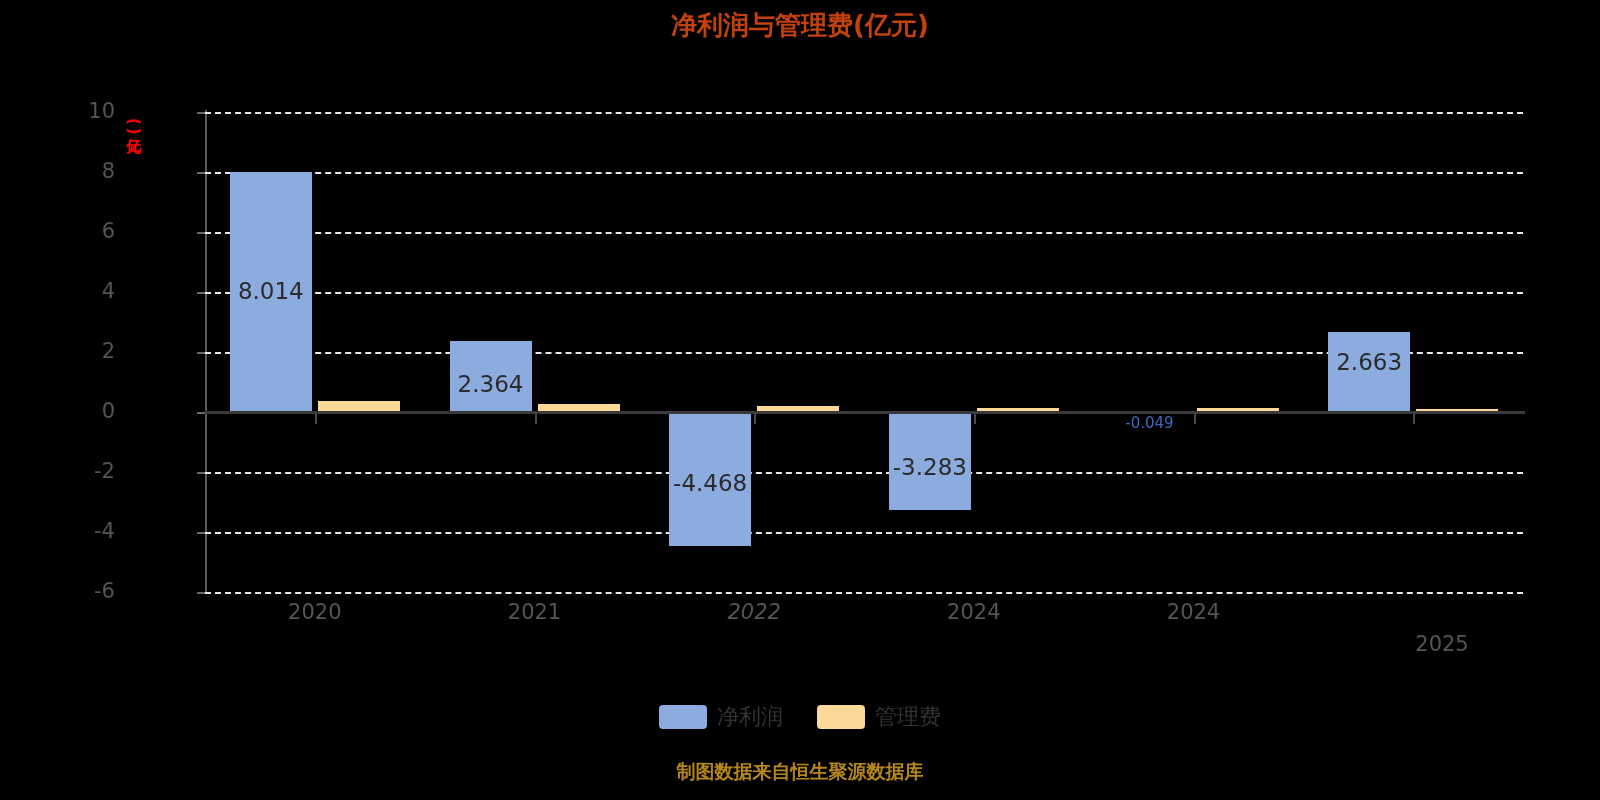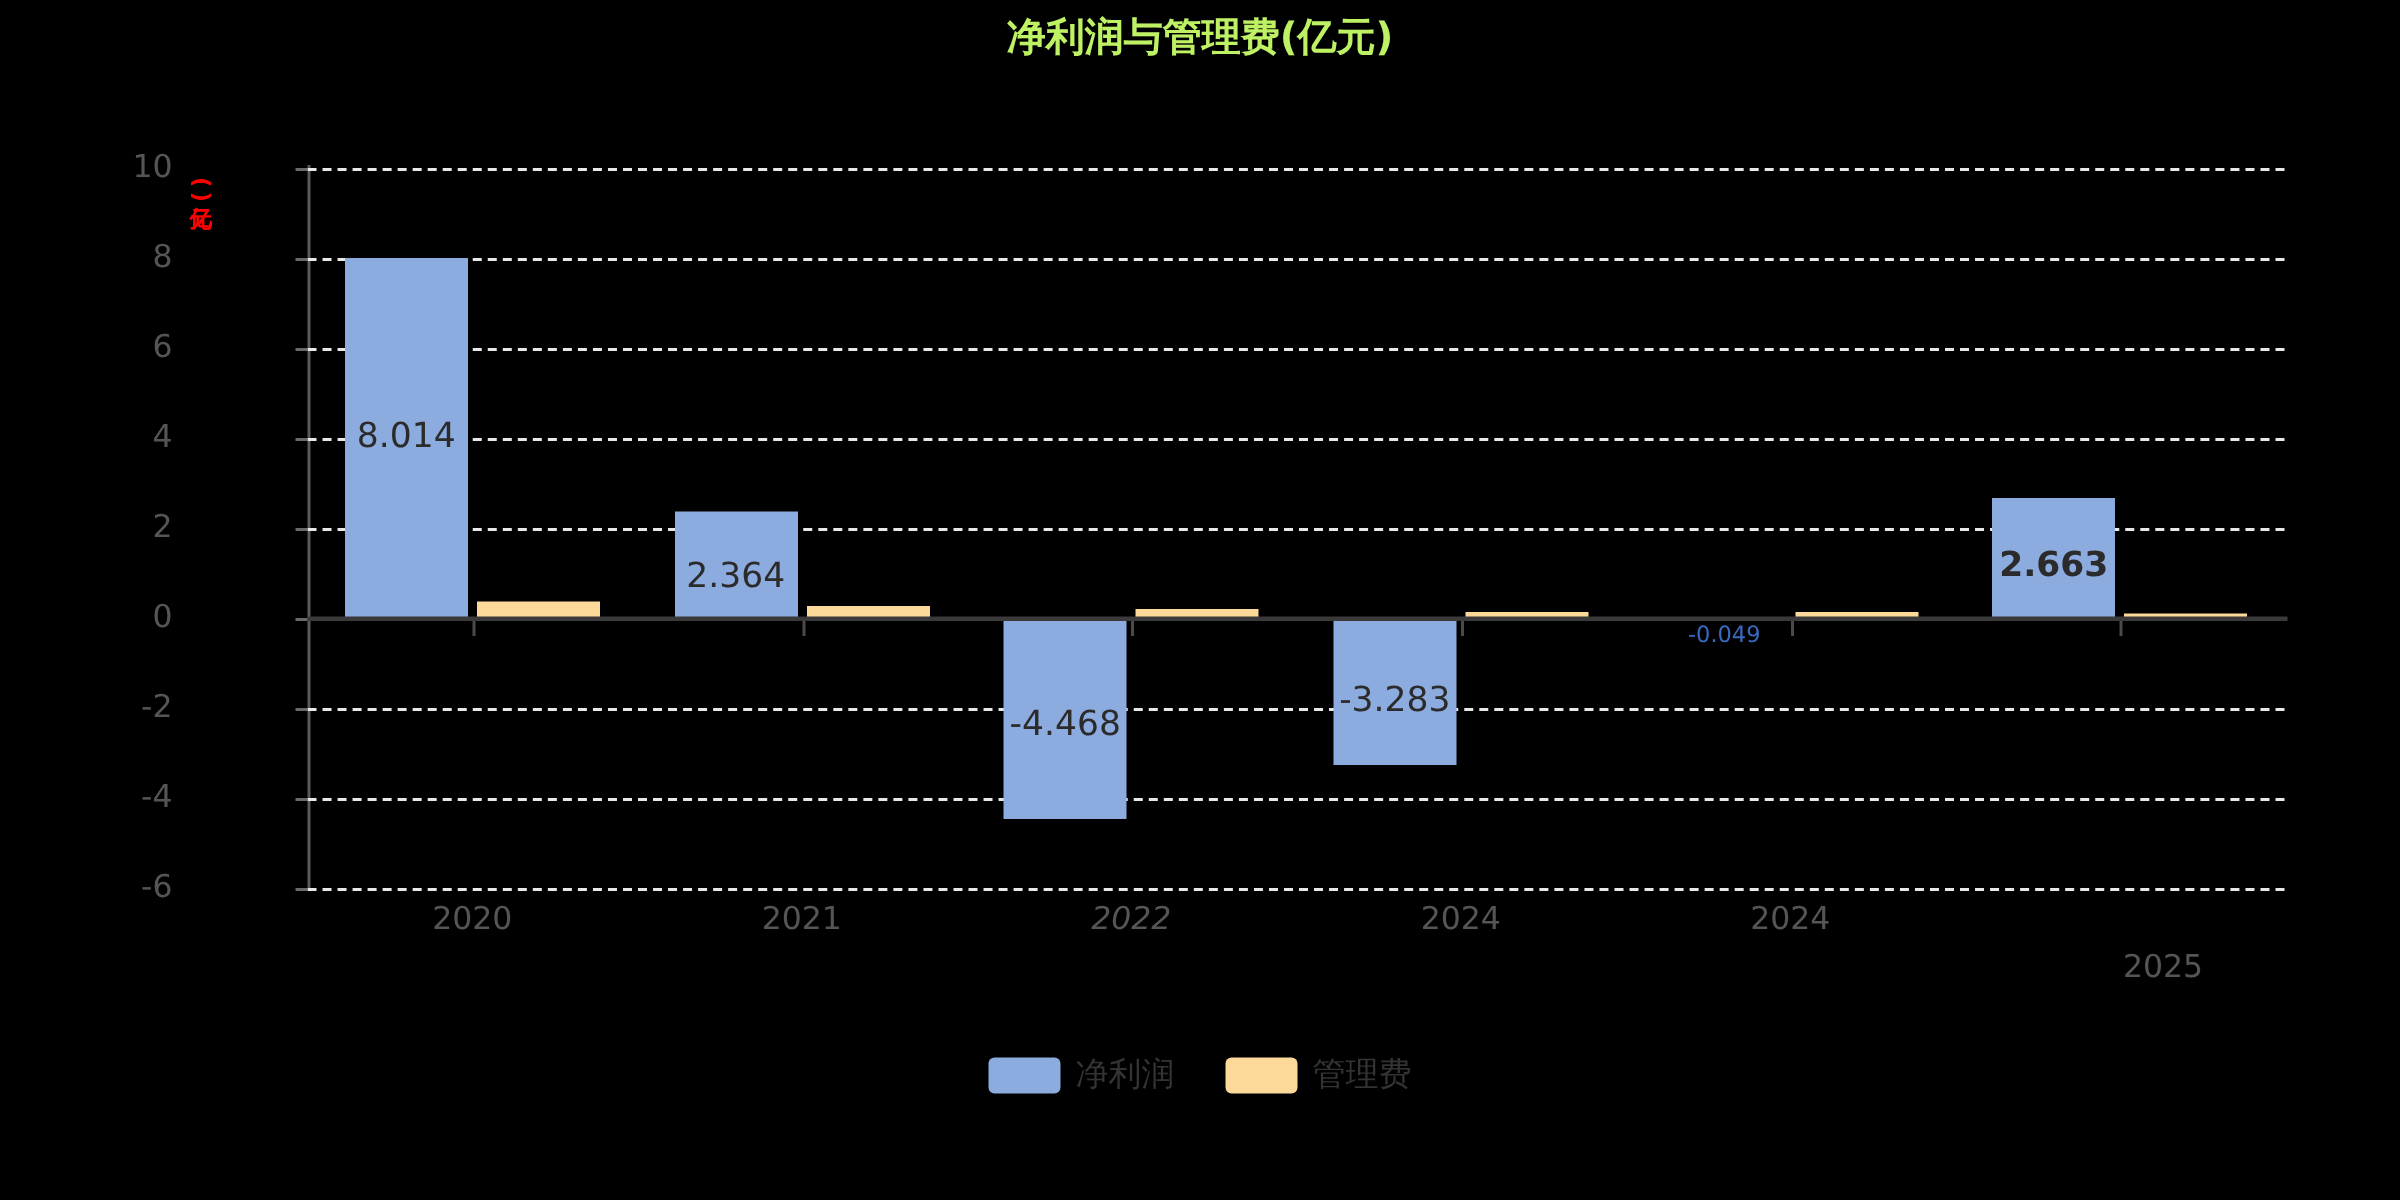--- a/index.html
+++ b/index.html
@@ -22,21 +22,21 @@
     height: 800px;
   }
 
   
   .chart-title {
     position: absolute;
     left: 0;
     top: 8px;
     width: 1600px;
     text-align: center;
-    color: #bef264;
+    color: #c2410c;
     font-size: 26px;
     font-weight: bold;
     letter-spacing: 0px;
     line-height: 34px;
     white-space: nowrap;
   }
 
   
   
   .plot-area {
@@ -245,21 +245,21 @@
       <div class="bar bar-net" title="2022 净利润 -4.468" style="left: 464.167px; top: 300px; width: 82px; height: 134.04px;"></div>
       <div class="bar-label" style="width: 142px; left: 434.167px; top: 360px;">-4.468</div>
       <div class="bar bar-admin" title="2022 管理费 0.21" style="left: 552.167px; top: 293.7px; width: 82px; height: 6.3px;"></div>
       <div class="bar bar-net" title="2023 净利润 -3.283" style="left: 683.833px; top: 300px; width: 82px; height: 98.49px;"></div>
       <div class="bar-label" style="width: 142px; left: 653.833px; top: 344.32px;">-3.283</div>
       <div class="bar bar-admin" title="2023 管理费 0.14" style="left: 771.833px; top: 295.8px; width: 82px; height: 4.2px;"></div>
       <div class="bar bar-net" title="2024 净利润 -0.049" style="left: 903.5px; top: 300px; width: 82px; height: 1.47px;"></div>
       <div class="bar-label tiny" style="width: 142px; left: 873.5px; top: 300px;">-0.049</div>
       <div class="bar bar-admin" title="2024 管理费 0.12" style="left: 991.5px; top: 296.4px; width: 82px; height: 3.6px;"></div>
       <div class="bar bar-net" title="2025 净利润 2.663" style="left: 1123.17px; top: 220.11px; width: 82px; height: 79.89px;"></div>
-      <div class="bar-label" style="width: 142px; left: 1093.17px; top: 254px; font-weight: bold;">2.663</div>
+      <div class="bar-label" style="width: 142px; left: 1093.17px; top: 239px;">2.663</div>
       <div class="bar bar-admin" title="2025 管理费 0.09" style="left: 1211.17px; top: 297.3px; width: 82px; height: 2.7px;"></div>
     </div>
 
   <div class="axis-line-x"></div>
 
   <div id="xticks">
       <div class="xtick-mark" style="left: 314.833px;"></div>
       <div class="xtick-label" style="left: 234.833px;">2020</div>
       <div class="xtick-mark" style="left: 534.5px;"></div>
       <div class="xtick-label" style="left: 454.5px;">2021</div>
@@ -277,14 +277,15 @@
       <div class="legend-item">
         <span class="legend-swatch net"></span>
         <span class="legend-text">净利润</span>
       </div>
       <div class="legend-item">
         <span class="legend-swatch admin"></span>
         <span class="legend-text">管理费</span>
       </div>
     </div>
 
+  <div class="footer-note">制图数据来自恒生聚源数据库</div>
 
 </div>
 
 </body></html>

